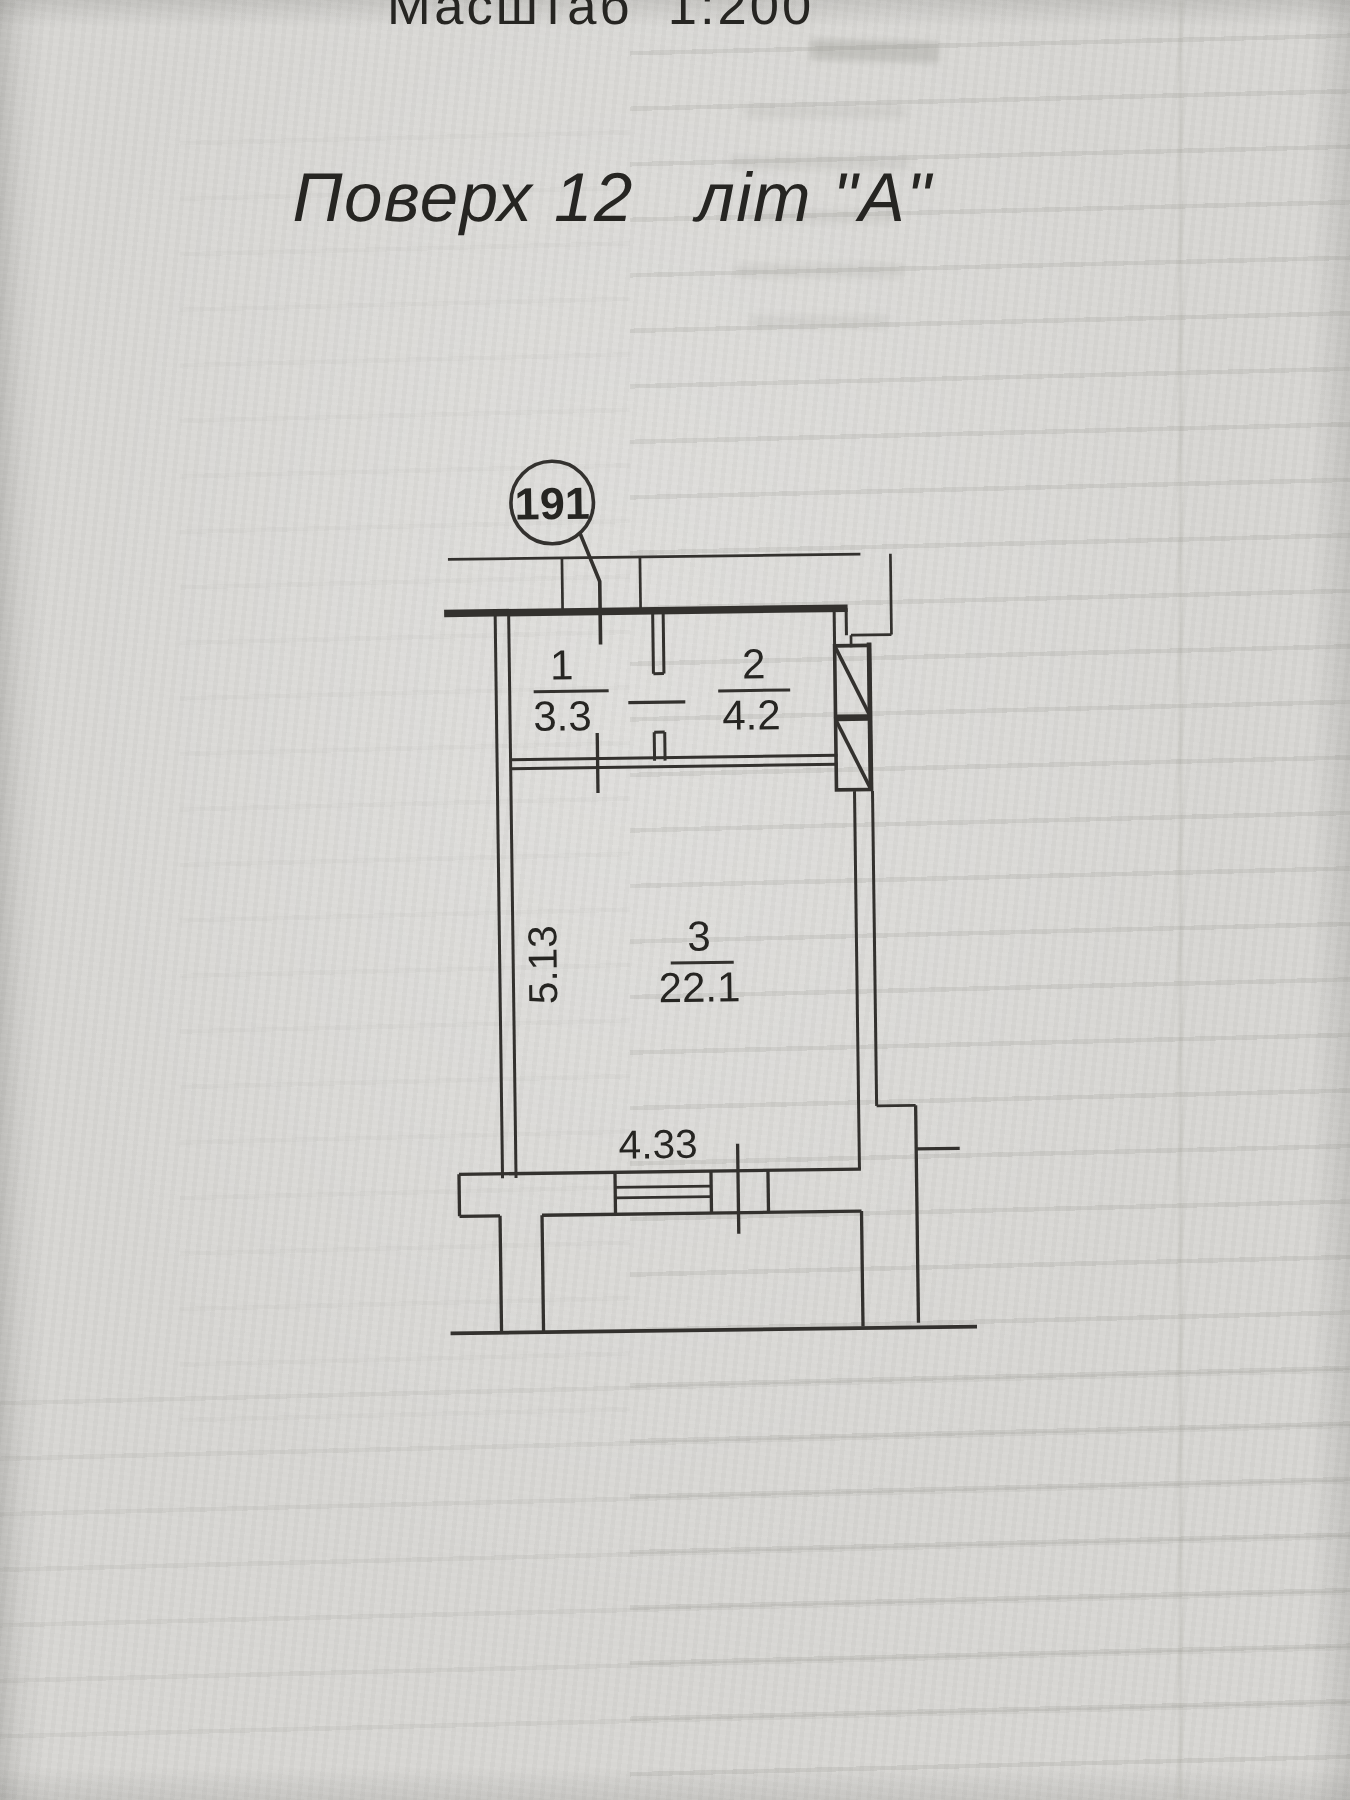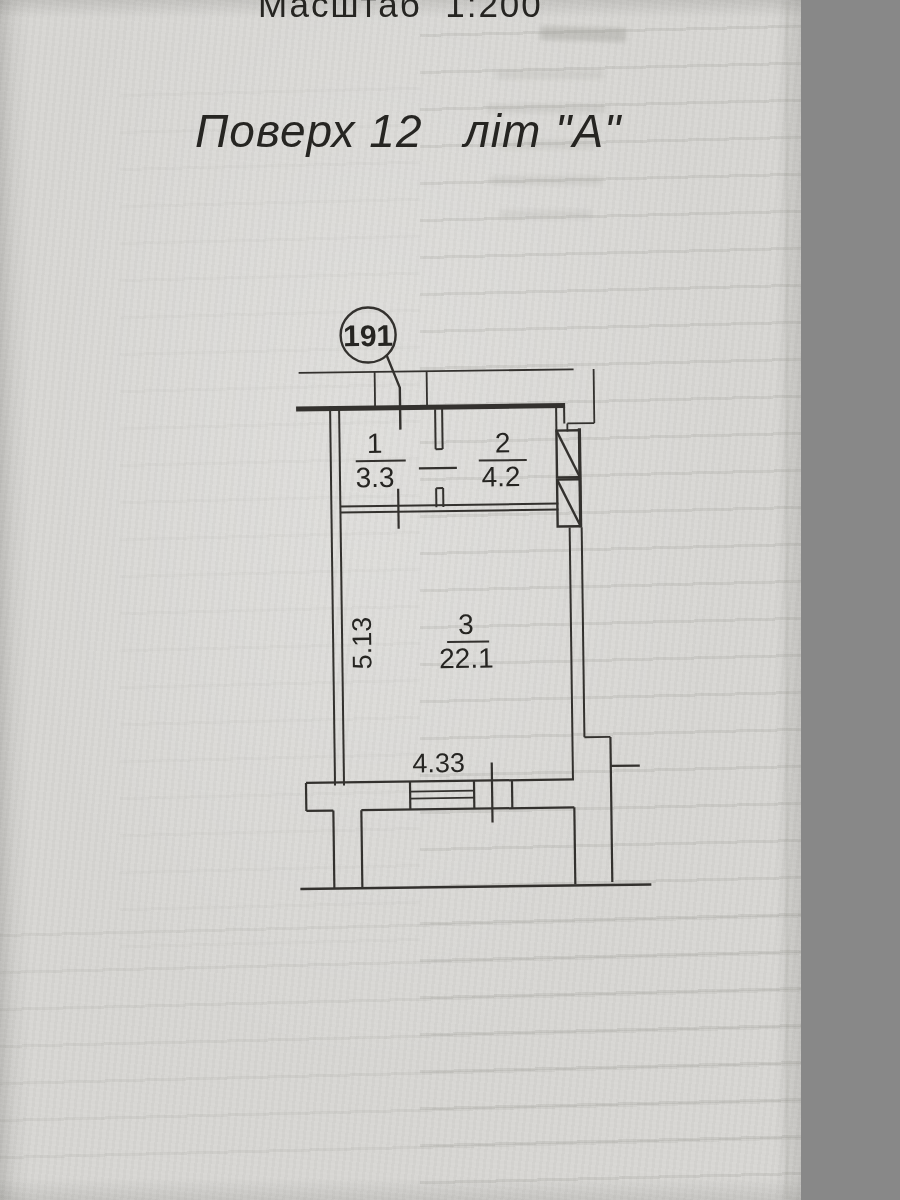--- a/index.html
+++ b/index.html
@@ -2,21 +2,21 @@
 <html style="--ink: #33312e; --paper: #d7d6d3;"><head>
 <meta charset="utf-8">
 <style>
   :root{
     --ink:#33312e;
     --paper:#d7d6d3;
   }
   html,body{margin:0;padding:0;background:#888;}
   #page{
     position:relative;
-    width:801px;height:1200px;
+    width:900px;height:1200px;
     overflow:hidden;
     background:
       radial-gradient(ellipse at 46% 38%, rgba(255,255,255,.20), rgba(0,0,0,0) 60%),
       linear-gradient(90deg, rgba(70,70,66,.18) 0px, rgba(70,70,66,.05) 14px, rgba(0,0,0,0) 30px),
       linear-gradient(270deg, rgba(70,70,66,.14) 0px, rgba(0,0,0,0) 26px),
       linear-gradient(180deg, rgba(70,70,66,.14) 0px, rgba(0,0,0,0) 18px),
       linear-gradient(0deg, rgba(70,70,66,.12) 0px, rgba(0,0,0,0) 22px),
       var(--paper);
     font-family:"Liberation Sans", sans-serif;
   }

